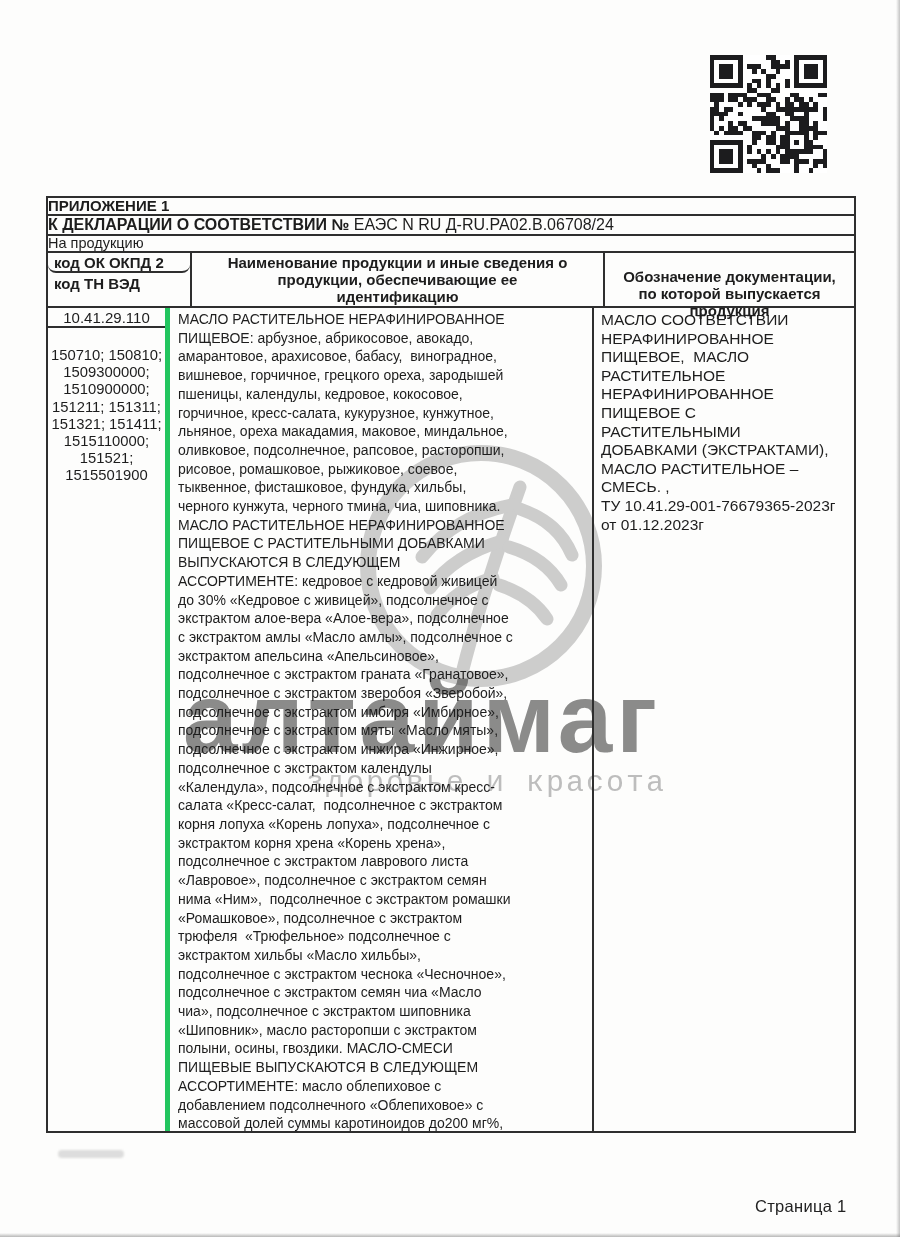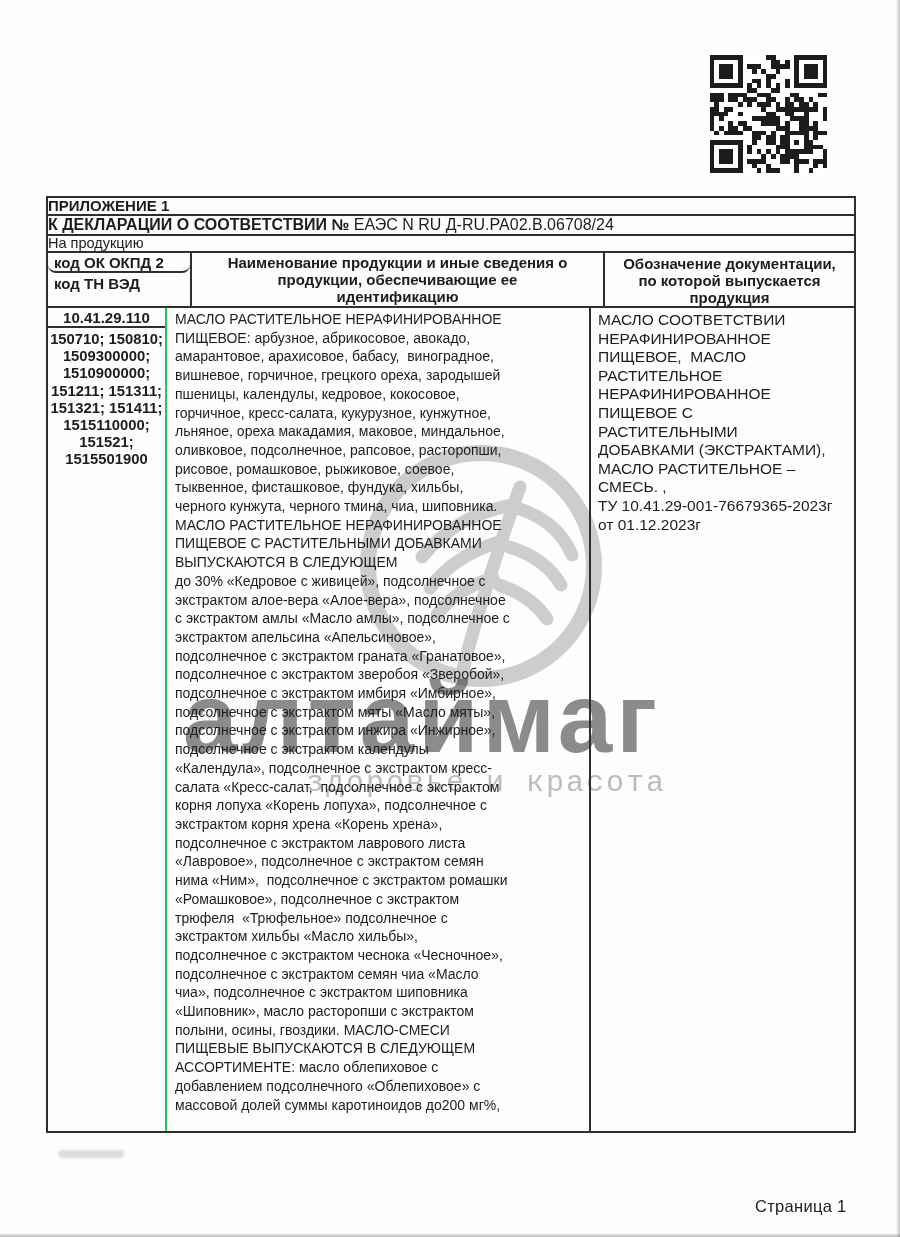--- a/index.html
+++ b/index.html
@@ -44,27 +44,27 @@
   .t-r1{height:16px;line-height:16px;font-size:15px;font-weight:bold;}
   .t-r2{height:18px;line-height:18px;font-size:16px;}
   .t-r2 .lbl{font-weight:bold;}
   .t-r3{height:15px;line-height:15px;font-size:14.5px;}
 
   .t-hrow{display:flex;height:53px;border-bottom:2px solid #2e2e2e;font-weight:bold;}
   .c1h{width:142px;border-right:2px solid #2e2e2e;font-size:15px;}
   .c1h-top{height:18px;line-height:19px;padding-left:6px;border-bottom:2px solid #2e2e2e;border-radius:8px;}
   .c1h-bot{height:20px;line-height:21px;padding-left:6px;}
   .c2h{width:411px;border-right:2px solid #2e2e2e;text-align:center;padding-top:1px;font-size:15px;}
-  .c3h{width:249px;text-align:center;padding-top:2px;font-size:15px;}
+  .c3h{width:249px;text-align:center;padding-top:15px;font-size:15px;}
   .hline{line-height:17px;white-space:pre;}
 
   .t-brow{display:flex;height:823px;}
-  .c1b{width:117px;border-right:2px solid #22c55e;font-size:15px;font-weight:bold;}
+  .c1b{width:117px;border-right:5px solid #22c55e;font-size:15px;}
   .okpd{height:18px;line-height:19px;text-align:center;border-bottom:2px solid #2e2e2e;}
-  .codes{padding-top:3px;}
+  .codes{padding-top:19px;}
   .code-line{line-height:17.2px;text-align:center;font-size:14.8px;white-space:pre;}
   .c2b{width:411px;border-right:2px solid #2e2e2e;padding:2px 3px 0 8px;box-sizing:content-box;}
   .p-line{line-height:18.7px;font-size:14px;white-space:pre;}
   .c3b{width:249px;padding:3px 2px 0 7px;box-sizing:border-box;}
   .d-line{line-height:18.6px;font-size:15.5px;white-space:pre;}
 
   .footer{
     position:absolute;left:755px;top:1197px;z-index:1;
     font-size:16.5px;letter-spacing:.3px;color:#222;white-space:pre;
   }
@@ -455,20 +455,21 @@
           <div class="p-line">пшеницы, календулы, кедровое, кокосовое,</div>
           <div class="p-line">горчичное, кресс-салата, кукурузное, кунжутное,</div>
           <div class="p-line">льняное, ореха макадамия, маковое, миндальное,</div>
           <div class="p-line">оливковое, подсолнечное, рапсовое, расторопши,</div>
           <div class="p-line">рисовое, ромашковое, рыжиковое, соевое,</div>
           <div class="p-line">тыквенное, фисташковое, фундука, хильбы,</div>
           <div class="p-line">черного кунжута, черного тмина, чиа, шиповника.</div>
           <div class="p-line">МАСЛО РАСТИТЕЛЬНОЕ НЕРАФИНИРОВАННОЕ</div>
           <div class="p-line">ПИЩЕВОЕ С РАСТИТЕЛЬНЫМИ ДОБАВКАМИ</div>
           <div class="p-line">ВЫПУСКАЮТСЯ В СЛЕДУЮЩЕМ</div>
+          <div class="p-line">АССОРТИМЕНТЕ: кедровое с кедровой живицей</div>
           <div class="p-line">до 30% «Кедровое с живицей», подсолнечное с</div>
           <div class="p-line">экстрактом алое-вера «Алое-вера», подсолнечное</div>
           <div class="p-line">с экстрактом амлы «Масло амлы», подсолнечное с</div>
           <div class="p-line">экстрактом апельсина «Апельсиновое»,</div>
           <div class="p-line">подсолнечное с экстрактом граната «Гранатовое»,</div>
           <div class="p-line">подсолнечное с экстрактом зверобоя «Зверобой»,</div>
           <div class="p-line">подсолнечное с экстрактом имбиря «Имбирное»,</div>
           <div class="p-line">подсолнечное с экстрактом мяты «Масло мяты»,</div>
           <div class="p-line">подсолнечное с экстрактом инжира «Инжирное»,</div>
           <div class="p-line">подсолнечное с экстрактом календулы</div>

